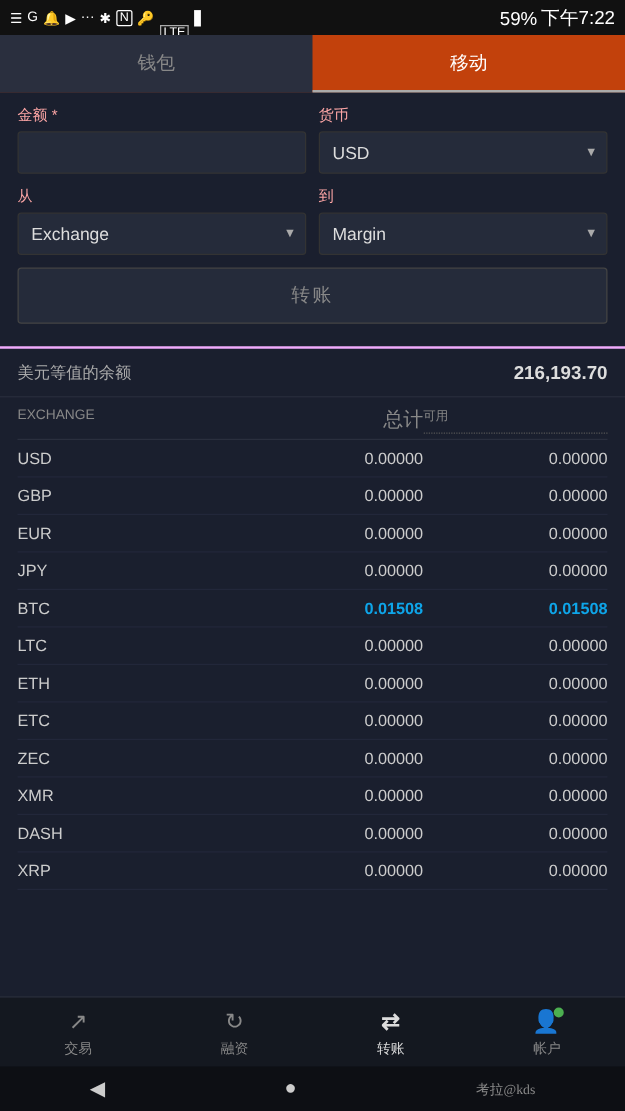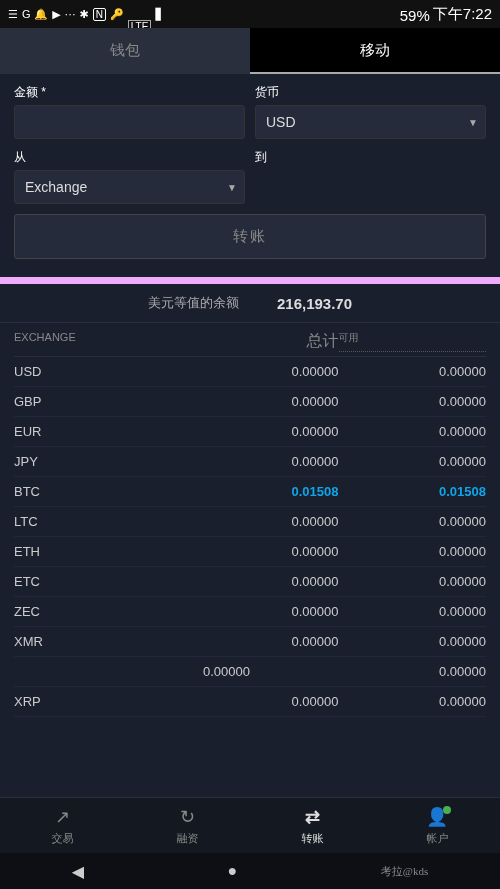--- a/index.html
+++ b/index.html
@@ -26,21 +26,21 @@
       color: #fff;
     }
     .status-left { display: flex; align-items: center; gap: 4px; }
     .status-right { display: flex; align-items: flex-end; gap: 3px; font-size: 15px; }
 
     
     .top-tabs {
       display: flex;
       width: 100%;
       height: 46px;
-      background: #000000;
+      background: #c2410c;
     }
     .top-tab {
       flex: 1;
       display: flex;
       align-items: center;
       justify-content: center;
       font-size: 15px;
       cursor: pointer;
       color: #aaa;
       border-bottom: 2px solid transparent;
@@ -66,21 +66,21 @@
       gap: 10px;
       margin-bottom: 10px;
     }
 
     .form-field {
       flex: 1;
     }
 
     .form-field-label {
       font-size: 12px;
-      color: #ffffff;
+      color: #fca5a5;
       margin-bottom: 4px;
     }
 
     .form-input {
       width: 100%;
       background: #252b3a;
       border: 1px solid #333;
       border-radius: 3px;
       padding: 8px 10px;
       color: #ddd;
@@ -130,23 +130,23 @@
       padding: 12px;
       cursor: pointer;
       letter-spacing: 2px;
     }
 
     
     .balance-section {
       background: #1a1f2e;
       padding: 10px 14px;
       display: flex;
-      justify-content: center;
+      justify-content: space-between;
       align-items: center;
-      border-top: 7px solid #f0abfc;
+      border-top: 2px solid #f0abfc;
       border-bottom: 1px solid #2a2f3e;
     }
 
     .balance-label {
       font-size: 13px;
       color: #aaa;
     }
 
     .balance-value {
       font-size: 15px;
@@ -345,20 +345,25 @@
     <div class="form-field">
       <div class="form-field-label">从</div>
       <div class="select-wrapper">
         <select class="form-select">
           <option>Exchange</option>
         </select>
       </div>
     </div>
     <div class="form-field">
       <div class="form-field-label">到</div>
+      <div class="select-wrapper">
+        <select class="form-select">
+          <option>Margin</option>
+        </select>
+      </div>
     </div>
   </div>
 
   <div class="transfer-btn-row">
     <button class="transfer-btn">转账</button>
   </div>
 </div>
 
 <div class="balance-section">
   <span class="balance-label">美元等值的余额</span>
@@ -418,20 +423,21 @@
       <span class="row-coin">ZEC</span>
       <span class="row-total">0.00000</span>
       <span class="row-available">0.00000</span>
     </div>
         <div class="table-row">
       <span class="row-coin">XMR</span>
       <span class="row-total">0.00000</span>
       <span class="row-available">0.00000</span>
     </div>
         <div class="table-row">
+      <span class="row-coin">DASH</span>
       <span class="row-total">0.00000</span>
       <span class="row-available">0.00000</span>
     </div>
         <div class="table-row">
       <span class="row-coin">XRP</span>
       <span class="row-total">0.00000</span>
       <span class="row-available">0.00000</span>
     </div>
       </div>
   </div>

